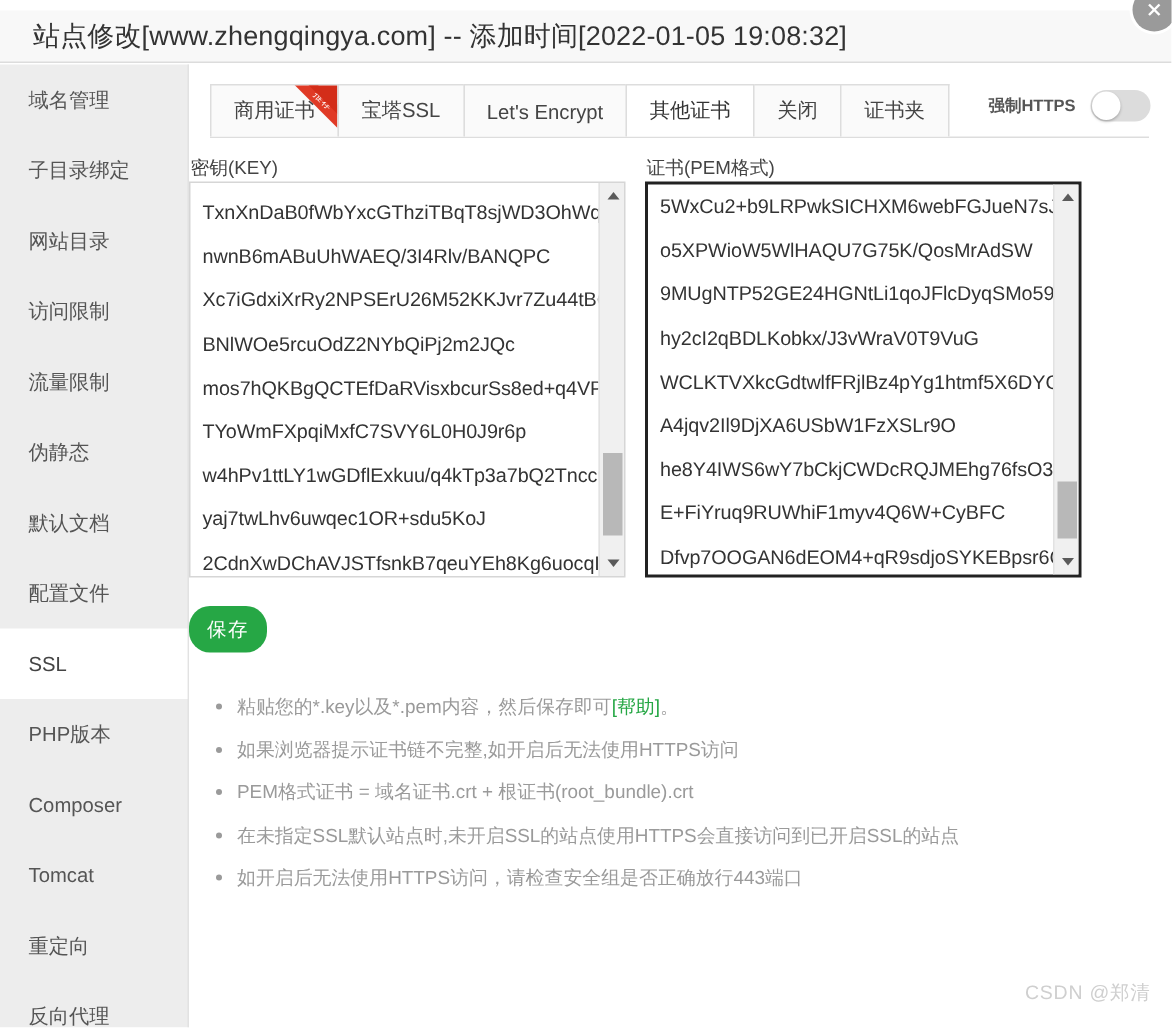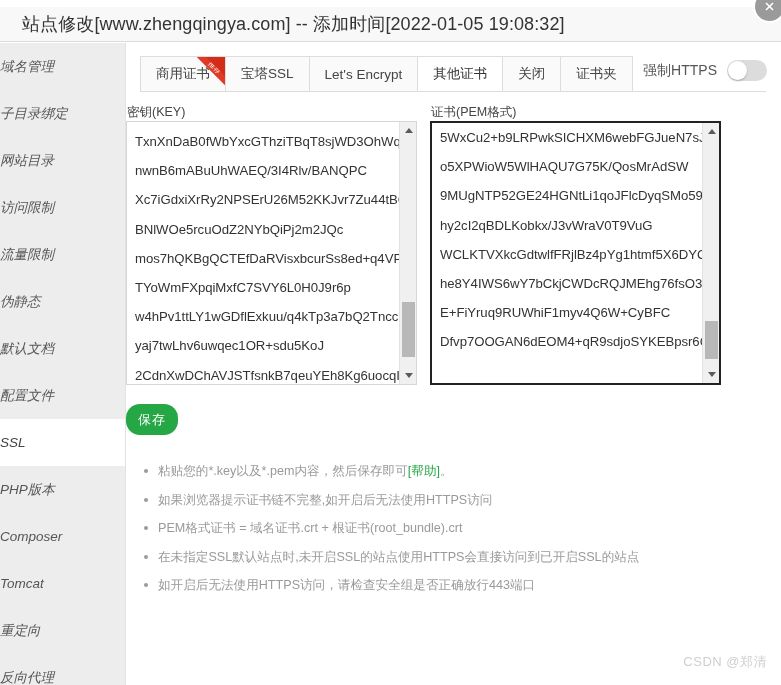--- a/index.html
+++ b/index.html
@@ -57,25 +57,25 @@
     left: 0; top: 43px;
     width: 126px;
     height: 642px;
     background: #ededed;
     border-right: 1px solid #e2e2e2;
   }
   .side-item {
     height: 47px;
     display: flex;
     align-items: center;
+    padding-left: 19px;
     font-size: 13.5px;
     color: #555555;
     cursor: pointer;
     white-space: nowrap;
-    font-style: italic;
   }
   .side-item.active {
     background: #ffffff;
     color: #444444;
   }
 
   
   .content {
     position: absolute;
     left: 126px; top: 43px;
@@ -154,23 +154,24 @@
   }
 
   .https-wrap {
     position: absolute;
     right: 14px; top: 17px;
     display: flex;
     align-items: center;
     gap: 10px;
   }
   .https-label {
-    font-size: 14px;
+    font-size: 11px;
     color: #555555;
     white-space: nowrap;
+    font-weight: bold;
   }
   .switch {
     width: 40px; height: 21px;
     border-radius: 11px;
     background: #dcdcdc;
     position: relative;
     cursor: pointer;
   }
   .switch .knob {
     position: absolute;
@@ -425,20 +426,21 @@
       </div>
     </div>
 
     <div class="ta ta-pem">
       <div class="ta-body" id="pem-body">
           <div class="ta-line">5WxCu2+b9LRPwkSICHXM6webFGJueN7sJ7</div>
           <div class="ta-line">o5XPWioW5WlHAQU7G75K/QosMrAdSW</div>
           <div class="ta-line">9MUgNTP52GE24HGNtLi1qoJFlcDyqSMo59a</div>
           <div class="ta-line">hy2cI2qBDLKobkx/J3vWraV0T9VuG</div>
           <div class="ta-line">WCLKTVXkcGdtwlfFRjlBz4pYg1htmf5X6DYO8</div>
+          <div class="ta-line">A4jqv2Il9DjXA6USbW1FzXSLr9O</div>
           <div class="ta-line">he8Y4IWS6wY7bCkjCWDcRQJMEhg76fsO3tx</div>
           <div class="ta-line">E+FiYruq9RUWhiF1myv4Q6W+CyBFC</div>
           <div class="ta-line">Dfvp7OOGAN6dEOM4+qR9sdjoSYKEBpsr6Gt</div>
         </div>
       <div class="sbar">
         <div class="sb-arrow sb-up">
             <span></span>
           </div>
         <div class="sb-thumb" style="top:198px;height:38px;"></div>
         <div class="sb-arrow sb-down">

